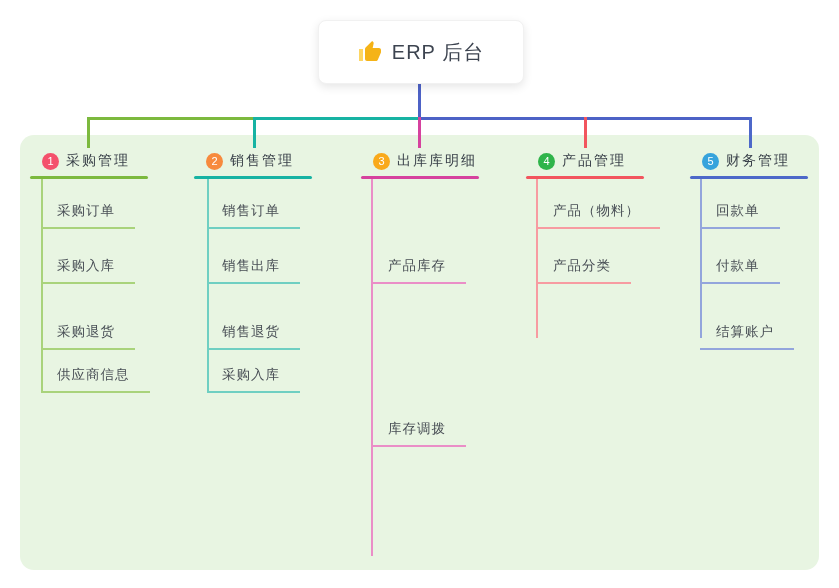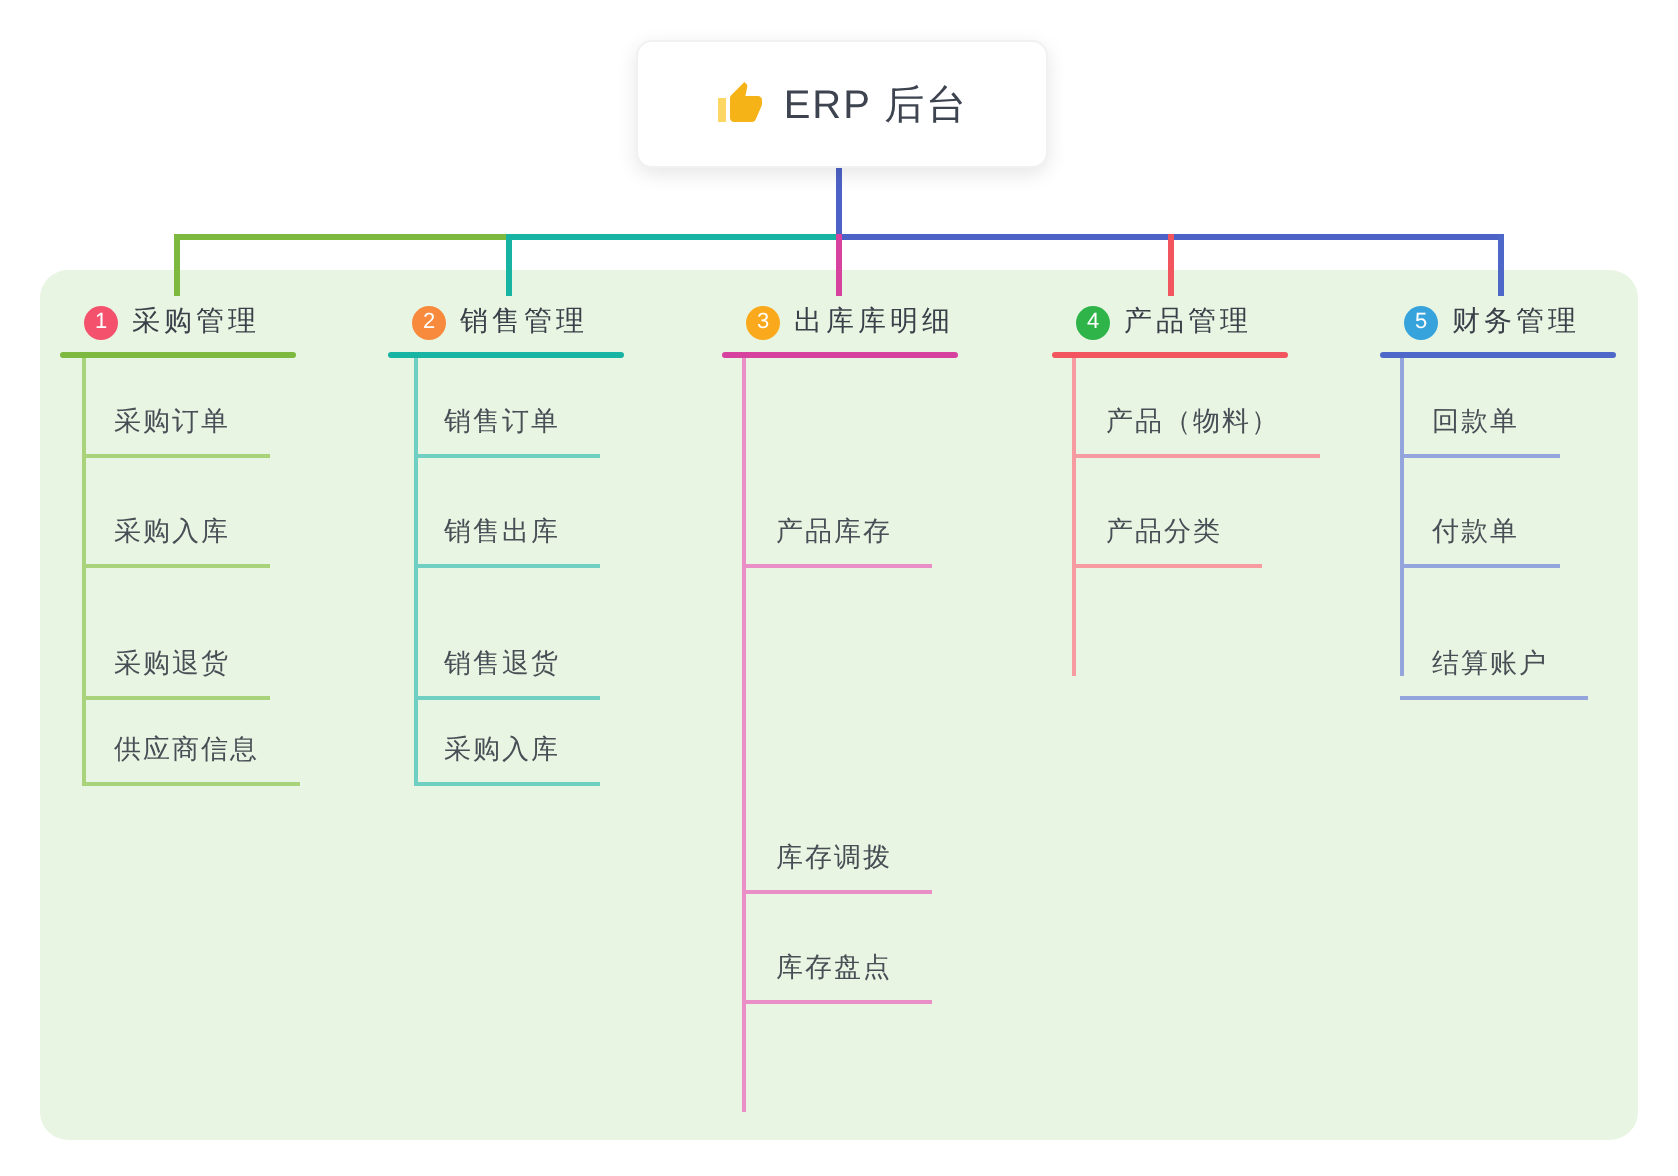--- a/index.html
+++ b/index.html
@@ -125,23 +125,20 @@
       <span class="branch-label">出库库明细</span>
     </div>
     <div class="branch-underline"></div>
     <div class="vline"></div>
     <div class="child-row r1">
         <span>产品库存</span>
       </div>
     <div class="child-row r4">
         <span>库存调拨</span>
       </div>
-    <div class="child-row r5">
-        <span>库存盘点</span>
-      </div>
   </div>
 
   <div class="branch b3">
     <div class="drop"></div>
     <div class="branch-header">
       <span class="badge">4</span>
       <span class="branch-label">产品管理</span>
     </div>
     <div class="branch-underline"></div>
     <div class="vline"></div>

